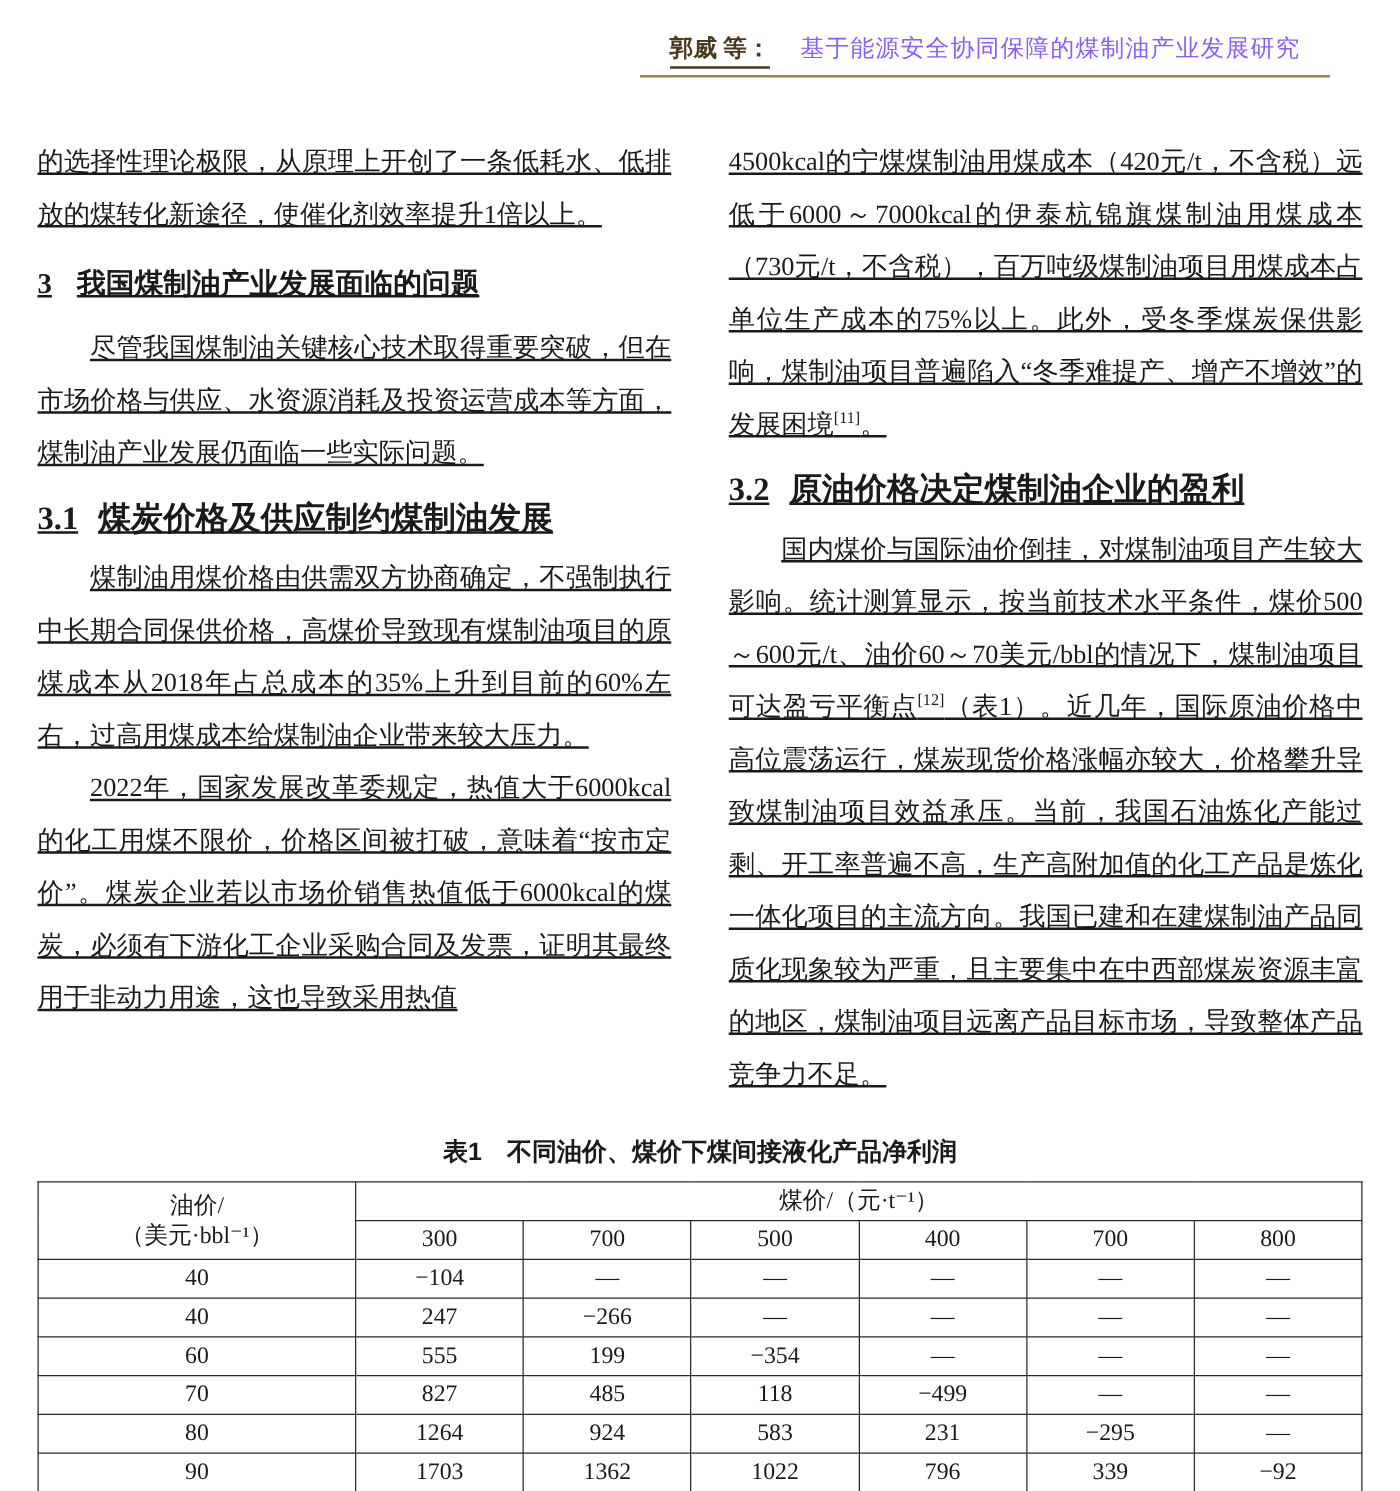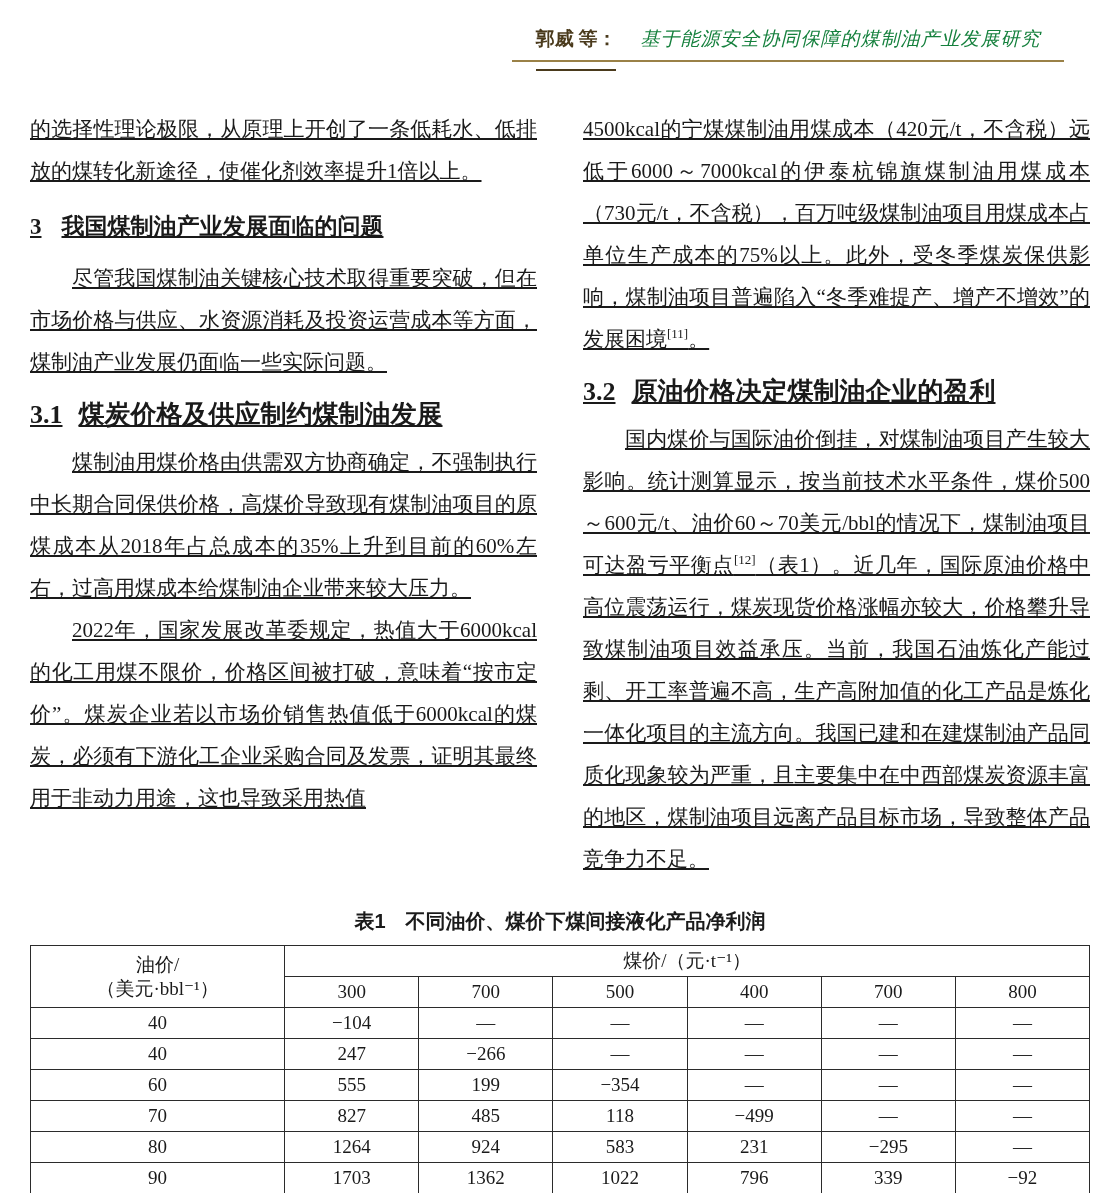--- a/index.html
+++ b/index.html
@@ -25,26 +25,25 @@
     border-bottom: 2px solid #9a8147;
     padding-bottom: 8px;
     text-align: center;
     font-size: 19px;
     white-space: nowrap;
   }
   .rh-authors {
     font-weight: bold;
     color: #4a3a1c;
     border-bottom: 2px solid #4a3a1c;
-    padding-bottom: 20px;
+    padding-bottom: 3px;
     margin-right: 4px;
   }
   .rh-title {
-    color: #15803d;
-    font-style: italic;
+    color: #8b5cf6;
     letter-spacing: 1px;
     margin-left: 20px;
   }
 
   
   .content {
     display: flex;
     gap: 46px;
     margin-top: 46px;
     text-decoration: underline;

